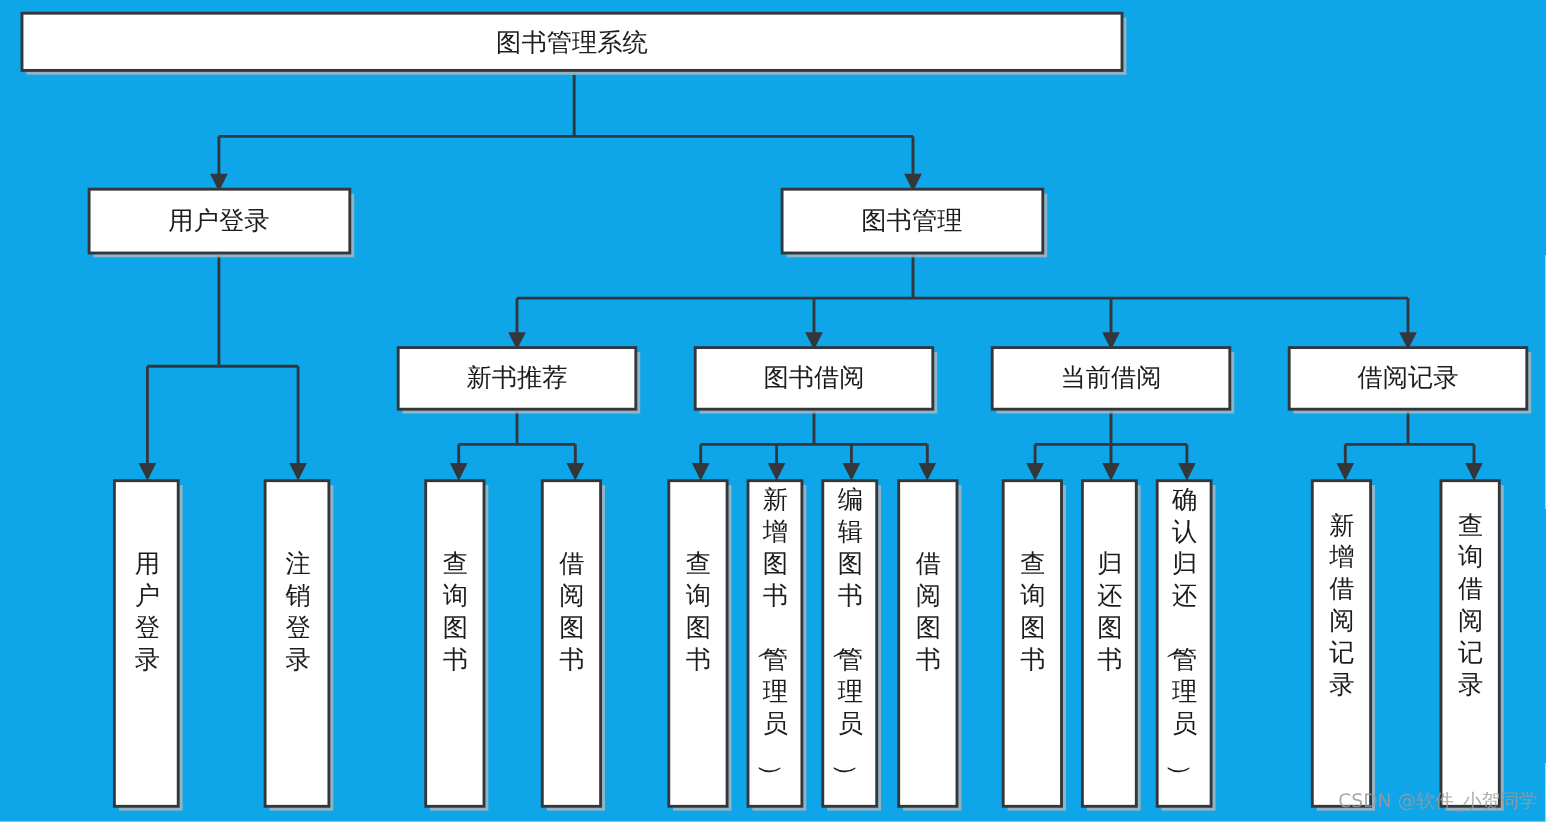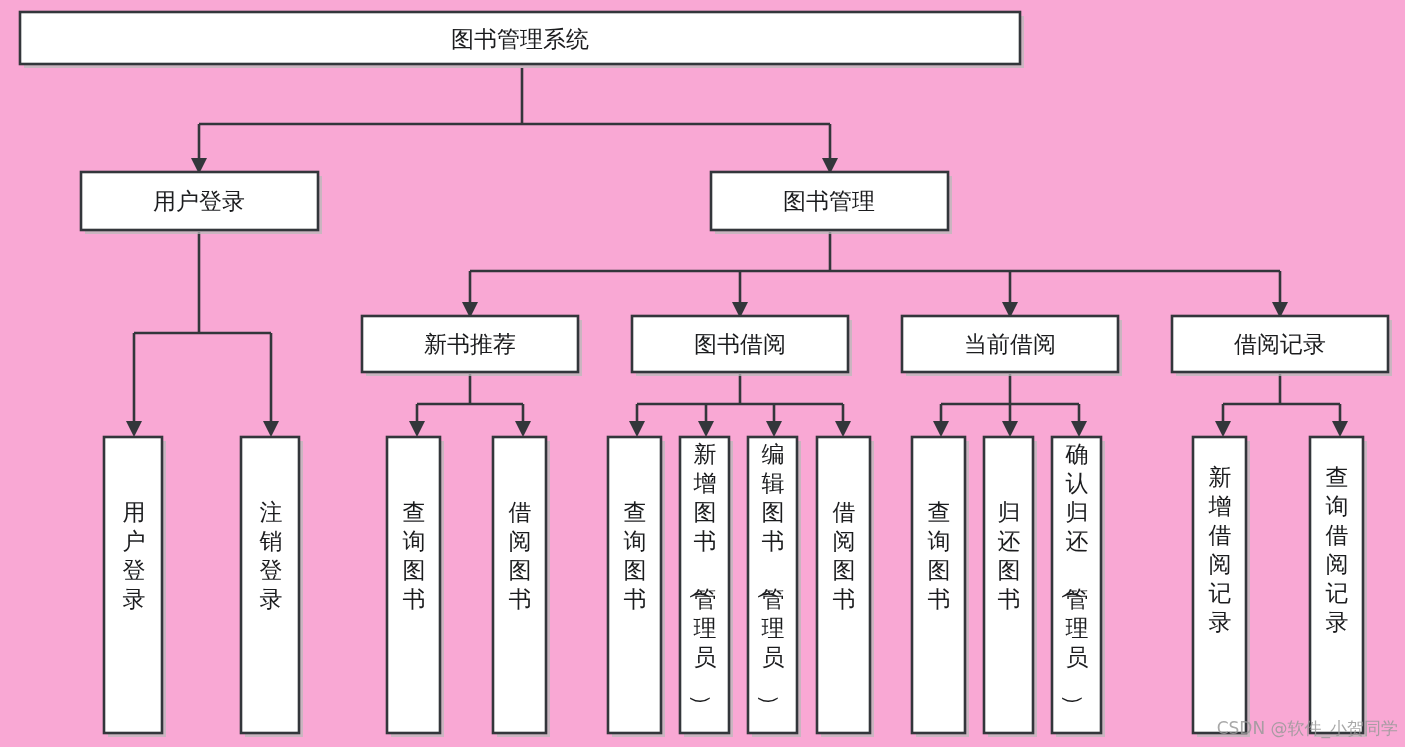--- a/index.html
+++ b/index.html
@@ -11,21 +11,21 @@
   body {
     width: 1405px;
     height: 747px;
     overflow: hidden;
     font-family: "DejaVu Sans", "Liberation Sans", sans-serif;
   }
   #diagram-root {
     position: relative;
     width: 1405px;
     height: 747px;
-    background: #f9a8d4;
+    background: #0ea5e9;
   }
   svg.tree-canvas {
     position: absolute;
     left: 0;
     top: 0;
     width: 1405px;
     height: 747px;
     display: block;
   }
   .node-box {

